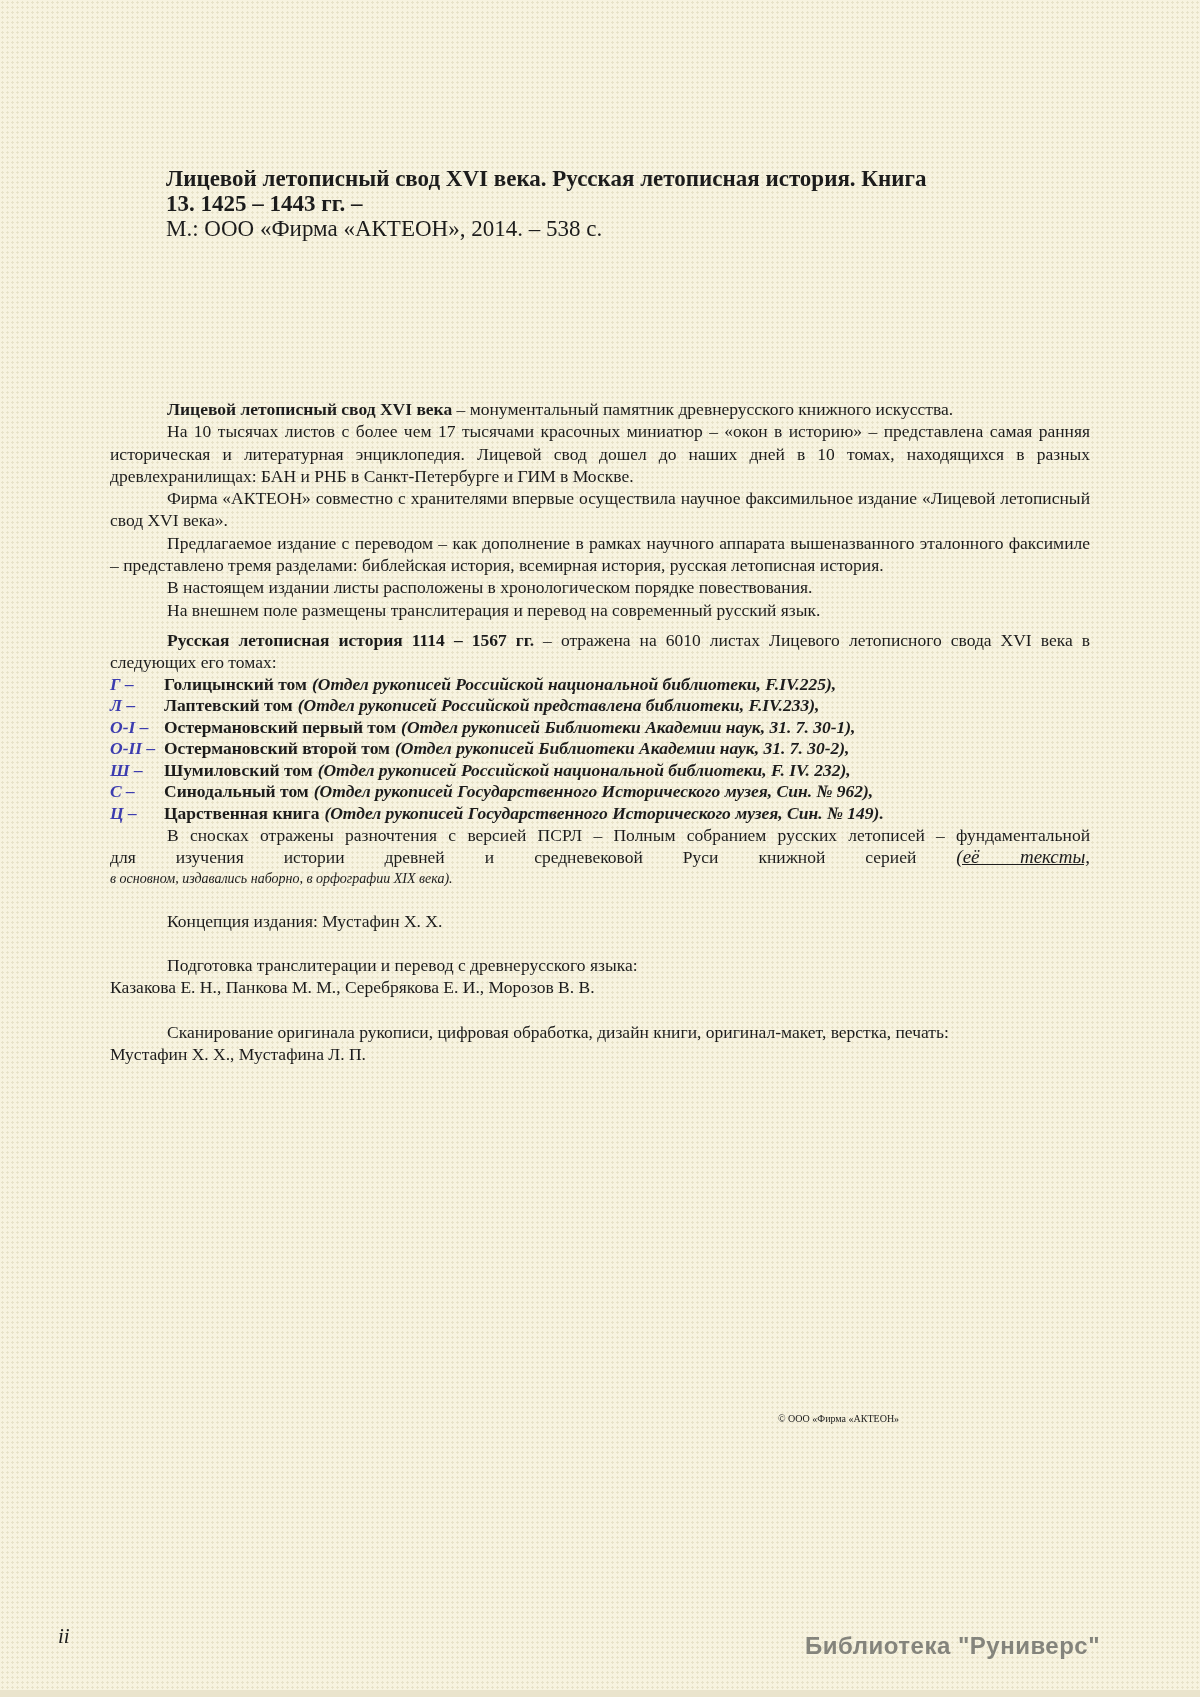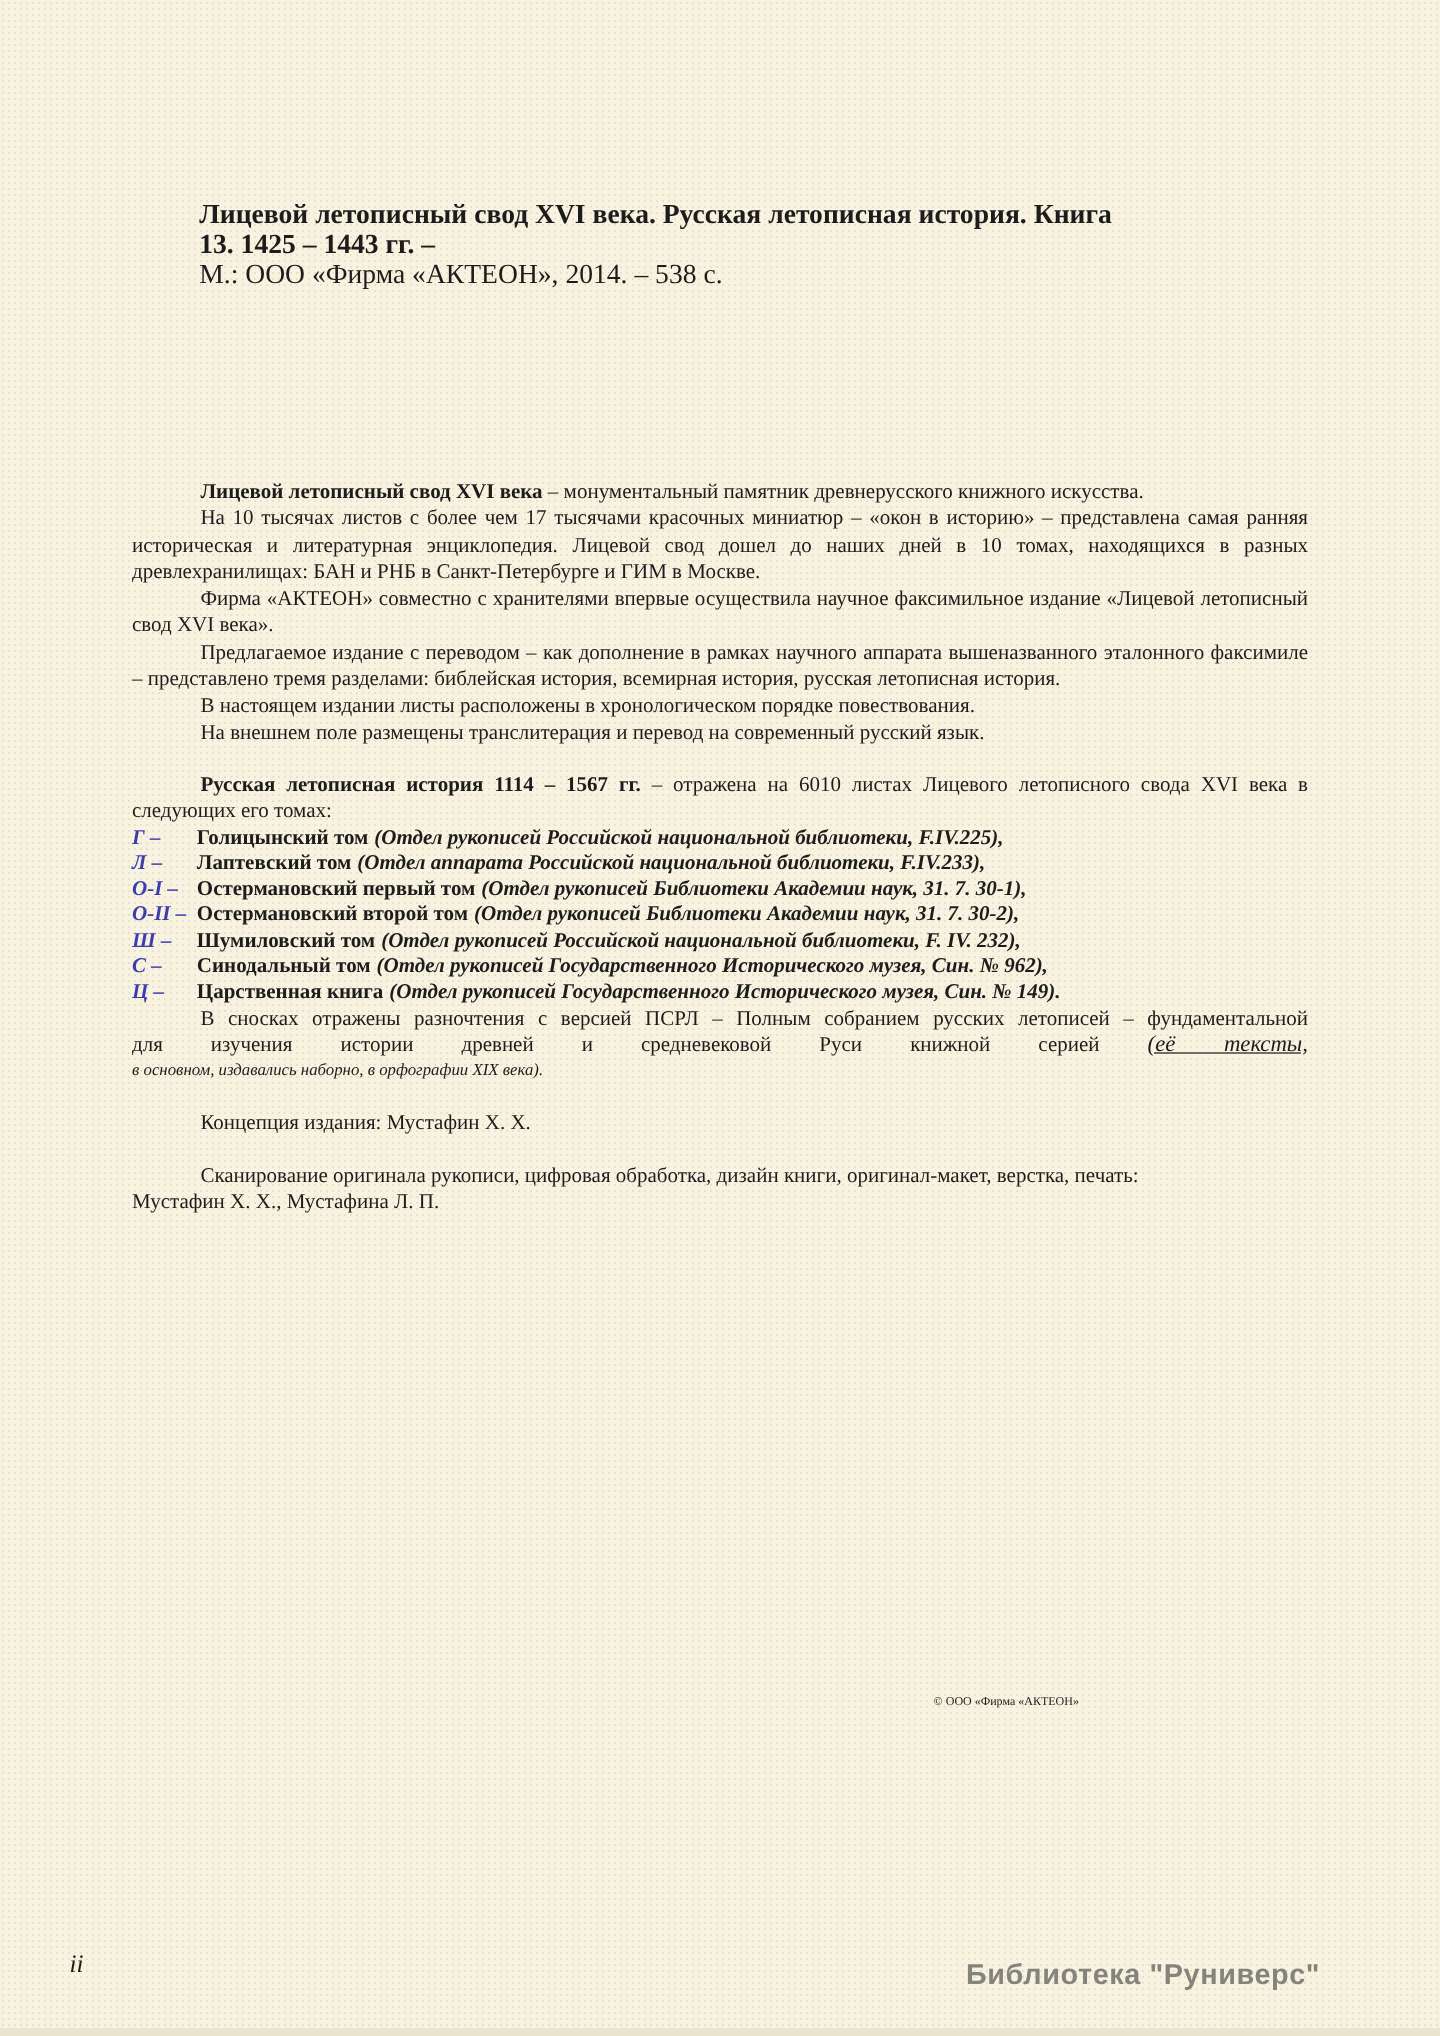--- a/index.html
+++ b/index.html
@@ -17,21 +17,21 @@
     position: absolute; left: 166px; top: 166px; width: 780px;
     font-size: 23px; line-height: 25px;
   }
   .citation .l1 { font-weight: bold; }
   .main {
     position: absolute; left: 110px; top: 398px; width: 980px;
     font-size: 17.5px; line-height: 22.3px; text-align: justify;
   }
   .main p.ind { text-indent: 57px; }
   .lead { font-weight: bold; }
-  .sect { margin-top: 21px; }
+  .sect { margin-top: 8px; }
   .vol-list { text-align: left; line-height: 21.5px; }
   .vol-row { white-space: nowrap; font-weight: bold; }
   .vol-letter {
     display: inline-block; min-width: 54px;
     font-style: italic; color: #3c3caf;
   }
   .vol-detail { font-style: italic; margin-left: 5px; }
   .jline { text-align: justify; text-align-last: justify; }
   .jline.first { text-indent: 57px; }
   .it-sm { font-style: italic; font-size: 19px; text-decoration: underline; }
@@ -63,38 +63,42 @@
   <p class="ind">На 10 тысячах листов с более чем 17 тысячами красочных миниатюр – «окон в историю» – представлена самая ранняя историческая и литературная энциклопедия. Лицевой свод дошел до наших дней в 10 томах, находящихся в разных древлехранилищах: БАН и РНБ в Санкт-Петербурге и ГИМ в Москве.</p>
   <p class="ind">Фирма «АКТЕОН» совместно с хранителями впервые осуществила научное факсимильное издание «Лицевой летописный свод XVI века».</p>
   <p class="ind">Предлагаемое издание с переводом – как дополнение в рамках научного аппарата вышеназванного эталонного факсимиле – представлено тремя разделами: библейская история, всемирная история, русская летописная история.</p>
   <p class="ind">В настоящем издании листы расположены в хронологическом порядке повествования.</p>
   <p class="ind">На внешнем поле размещены транслитерация и перевод на современный русский язык.</p>
 
   <p class="ind sect"><span class="lead">Русская летописная история 1114 – 1567 гг.</span><span> – отражена на 6010 листах Лицевого летописного свода XVI века в следующих его томах:</span></p>
 
   <div class="vol-list">
     <div class="vol-row"><span class="vol-letter">Г –</span><span class="vol-name">Голицынский том</span><span class="vol-detail">(Отдел рукописей Российской национальной библиотеки, F.IV.225),</span></div>
-    <div class="vol-row"><span class="vol-letter">Л –</span><span class="vol-name">Лаптевский том</span><span class="vol-detail">(Отдел аппарата Российской национальной библиотеки, F.IV.233),</span></div>
+    <div class="vol-row"><span class="vol-letter">Л –</span><span class="vol-name">Лаптевский том</span><span class="vol-detail">(Отдел рукописей Российской представлена библиотеки, F.IV.233),</span></div>
     <div class="vol-row"><span class="vol-letter">О-I –</span><span class="vol-name">Остермановский первый том</span><span class="vol-detail">(Отдел рукописей Библиотеки Академии наук, 31. 7. 30-1),</span></div>
     <div class="vol-row"><span class="vol-letter">О-II –</span><span class="vol-name">Остермановский второй том</span><span class="vol-detail">(Отдел рукописей Библиотеки Академии наук, 31. 7. 30-2),</span></div>
     <div class="vol-row"><span class="vol-letter">Ш –</span><span class="vol-name">Шумиловский том</span><span class="vol-detail">(Отдел рукописей Российской национальной библиотеки, F. IV. 232),</span></div>
     <div class="vol-row"><span class="vol-letter">С –</span><span class="vol-name">Синодальный том</span><span class="vol-detail">(Отдел рукописей Государственного Исторического музея, Син. № 962),</span></div>
     <div class="vol-row"><span class="vol-letter">Ц –</span><span class="vol-name">Царственная книга</span><span class="vol-detail">(Отдел рукописей Государственного Исторического музея, Син. № 149).</span></div>
   </div>
 
   <div>
     <div class="jline first">В сносках отражены разночтения с версией ПСРЛ – Полным собранием русских летописей – фундаментальной</div>
     <div class="jline"><span>для изучения истории древней и средневековой Руси книжной серией </span><span class="it-sm">(её тексты,</span></div>
     <div class="psrl-tail">в основном, издавались наборно, в орфографии XIX века).</div>
   </div>
 
   <div class="credit">
     <div class="hdr">Концепция издания: Мустафин Х. Х.</div>
   </div>
 
+  <div class="credit">
+    <div class="hdr">Подготовка транслитерации и перевод с древнерусского языка:</div>
+    <div>Казакова Е. Н., Панкова М. М., Серебрякова Е. И., Морозов В. В.</div>
+  </div>
 
   <div class="credit">
     <div class="hdr">Сканирование оригинала рукописи, цифровая обработка, дизайн книги, оригинал-макет, верстка, печать:</div>
     <div>Мустафин Х. Х., Мустафина Л. П.</div>
   </div>
 </div>
 
 <div class="copyright">© ООО «Фирма «АКТЕОН»</div>
 
 <div class="page-num">ii</div>

